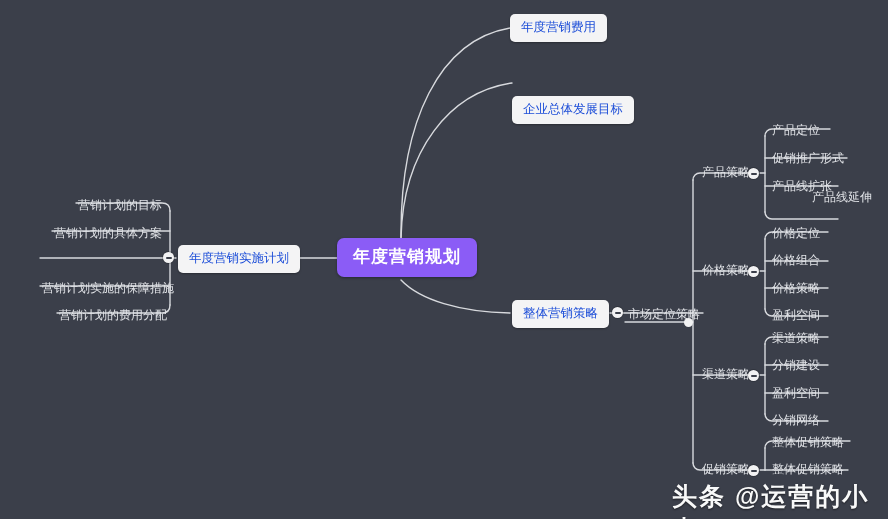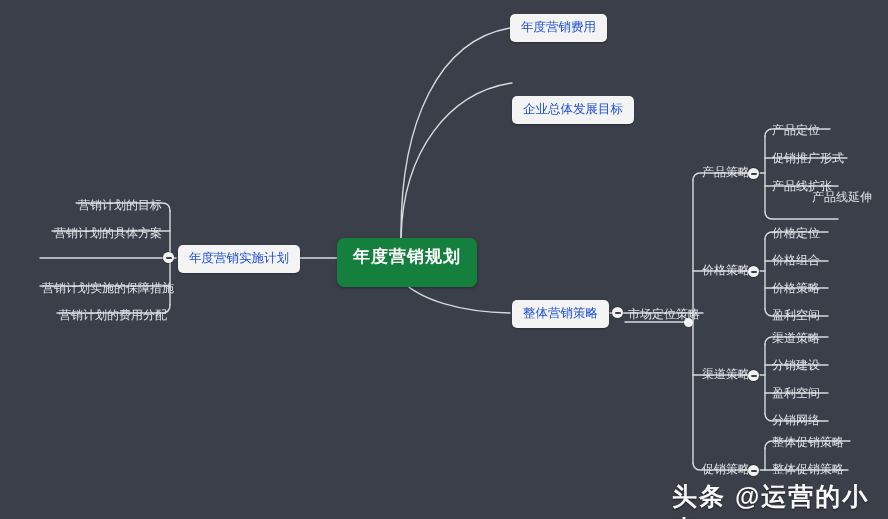--- a/index.html
+++ b/index.html
@@ -22,27 +22,27 @@
     height: 519px;
     pointer-events: none;
   }
   .node {
     position: absolute;
     white-space: nowrap;
     box-sizing: border-box;
   }
   
   .root-node {
-    background: #15803d;
+    background: #8b5cf6;
     color: #ffffff;
     border-radius: 7px;
     font-size: 17px;
     font-weight: bold;
     letter-spacing: 1px;
-    padding: 9px 16px 20px 16px;
+    padding: 9px 16px 10px 16px;
     line-height: 20px;
     box-shadow: 0 1px 3px rgba(0,0,0,0.35);
   }
   
   .box-node {
     background: #f4f4f5;
     color: #1d4ed8;
     border-radius: 5px;
     font-size: 12.5px;
     padding: 6px 11px 7px 11px;

